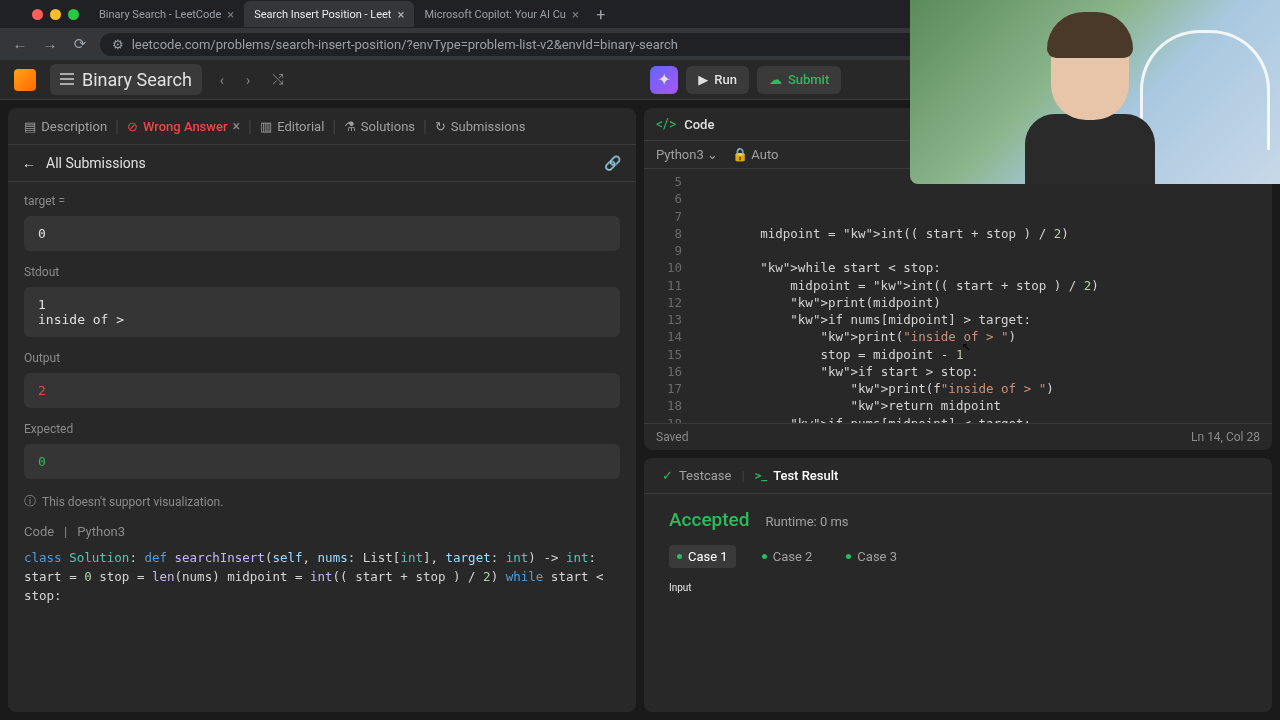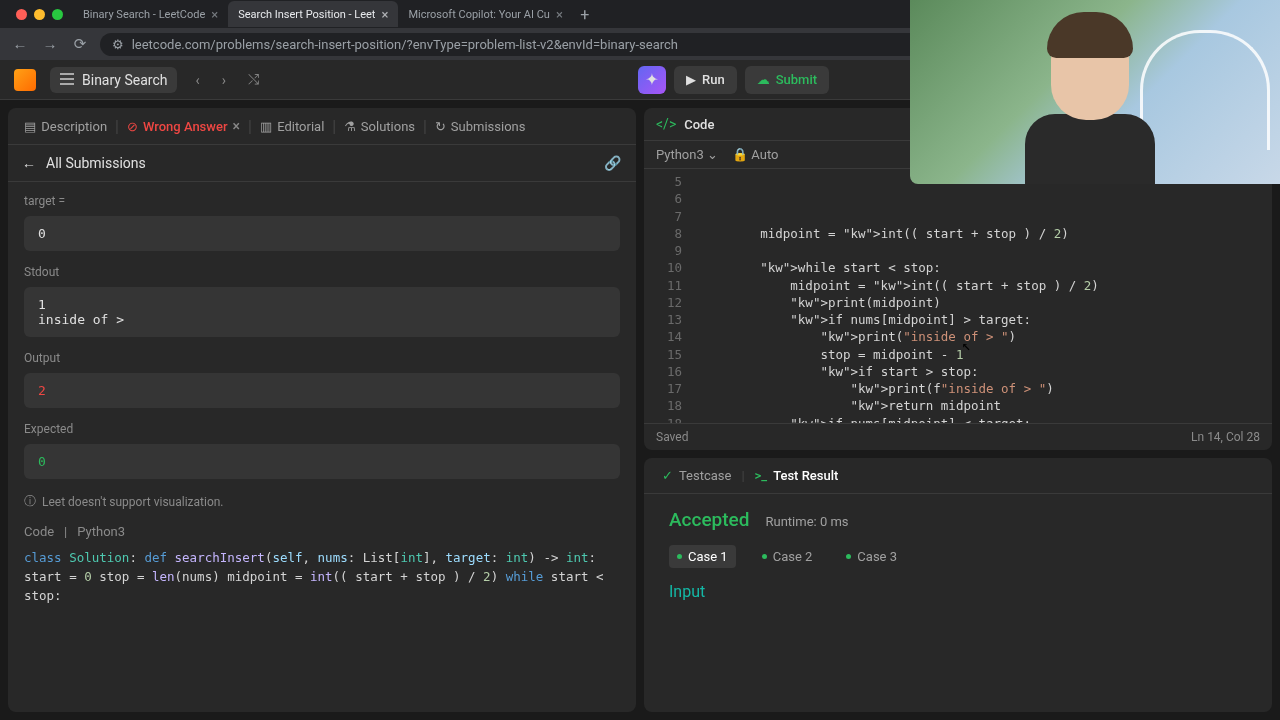--- a/index.html
+++ b/index.html
@@ -1,37 +1,37 @@
 <!DOCTYPE html>
 <html><head>
 <meta charset="utf-8">
 <style>
 * { margin: 0; padding: 0; box-sizing: border-box; }
 body { font-family: -apple-system, BlinkMacSystemFont, "Segoe UI", Roboto, sans-serif; background: #1a1a1a; color: #e0e0e0; width: 1280px; height: 720px; overflow: hidden; position: relative; }
 
 
 .browser-chrome { height: 60px; background: #2a2b2d; }
-.tab-strip { height: 28px; background: #202124; display: flex; align-items: center; padding-left: 6px; }
+.tab-strip { height: 28px; background: #202124; display: flex; align-items: center; padding-left: 22px; }
 .traffic-lights { display: flex; gap: 7px; padding: 0 10px; }
 .traffic-light { width: 11px; height: 11px; border-radius: 50%; }
 .tl-red { background: #ff5f57; }
 .tl-yellow { background: #febc2e; }
 .tl-green { background: #28c840; }
 .browser-tab { height: 26px; padding: 0 10px; display: flex; align-items: center; font-size: 11px; color: #9aa0a6; gap: 6px; border-radius: 6px 6px 0 0; max-width: 190px; }
 .browser-tab.active { background: #35363a; color: #e8eaed; }
 .tab-close { font-size: 13px; opacity: 0.7; }
 .new-tab { width: 24px; text-align: center; color: #9aa0a6; font-size: 16px; }
 .url-bar-row { height: 32px; display: flex; align-items: center; padding: 0 10px; gap: 10px; background: #35363a; }
 .nav-btn { width: 20px; height: 20px; display: flex; align-items: center; justify-content: center; color: #9aa0a6; font-size: 15px; }
 .url-field { flex: 1; background: #202124; border-radius: 14px; padding: 4px 12px; font-size: 13px; color: #9aa0a6; display: flex; align-items: center; gap: 8px; }
 
 
 .app-header { height: 40px; background: #282828; display: flex; align-items: center; padding: 0 14px; gap: 14px; border-bottom: 1px solid #3a3a3a; }
 .lc-logo { width: 22px; height: 22px; background: linear-gradient(135deg, #ffa116, #ff6b00); border-radius: 4px; }
-.playlist-chip { display: flex; align-items: center; gap: 8px; background: #3a3a3a; padding: 5px 10px; border-radius: 6px; font-size: 14px; }
+.playlist-chip { display: flex; align-items: center; gap: 8px; background: #3a3a3a; padding: 5px 10px; border-radius: 6px; font-size: 18px; }
 .playlist-chip .list-icon { width: 14px; height: 14px; background: repeating-linear-gradient(to bottom, #aaa 0, #aaa 2px, transparent 2px, transparent 5px); }
 .nav-arrow { color: #888; font-size: 14px; padding: 4px; }
 .header-center { flex: 1; display: flex; justify-content: center; gap: 8px; }
 .run-btn, .submit-btn { display: flex; align-items: center; gap: 6px; padding: 6px 12px; border-radius: 6px; font-size: 13px; font-weight: 500; }
 .run-btn { background: #3a3a3a; color: #e0e0e0; }
 .submit-btn { background: #3a3a3a; color: #2cbb5d; }
 .ai-btn { width: 28px; height: 28px; background: linear-gradient(135deg, #6366f1, #a855f7); border-radius: 6px; display: flex; align-items: center; justify-content: center; }
 .header-right { display: flex; gap: 6px; }
 .icon-btn { width: 28px; height: 28px; background: #3a3a3a; border-radius: 6px; display: flex; align-items: center; justify-content: center; font-size: 14px; color: #aaa; }
 
@@ -80,21 +80,21 @@
 .check-icon { color: #2cbb5d; }
 .result-body { padding: 14px 25px; flex: 1; overflow: auto; }
 .accepted-row { display: flex; align-items: baseline; gap: 16px; margin-bottom: 14px; }
 .accepted-text { color: #2cbb5d; font-size: 19px; font-weight: 500; }
 .runtime-text { color: #a0a0a0; font-size: 13px; }
 .case-tabs { display: flex; gap: 18px; font-size: 13px; margin-bottom: 14px; }
 .case-tab { display: flex; align-items: center; gap: 6px; color: #a0a0a0; padding: 4px 8px; border-radius: 4px; }
 .case-tab.active { color: #fff; background: #3a3a3a; }
 .case-dot { width: 5px; height: 5px; border-radius: 50%; background: #2cbb5d; }
 .input-section { }
-.input-label { color: #14b8a6; font-size: 16px; margin-bottom: 6px; }
+.input-label { color: #e5e5e5; font-size: 10px; margin-bottom: 6px; }
 .input-box { background: #353535; border-radius: 6px; padding: 10px 14px; font-family: Menlo, monospace; font-size: 13px; }
 .input-box .var { color: #8a8a8a; font-size: 11px; display: block; margin-bottom: 4px; }
 
 
 .webcam { position: absolute; top: 0; right: 0; width: 370px; height: 184px; background: linear-gradient(135deg, #5b8a5b 0%, #8bb58b 40%, #a8c8e0 60%, #c8d8e8 100%); border-radius: 0 0 0 8px; overflow: hidden; }
 .person { position: absolute; left: 110px; top: 20px; width: 140px; height: 164px; }
 .head { width: 78px; height: 100px; background: #e8c5a8; border-radius: 40px 40px 36px 36px; margin: 0 auto; position: relative; }
 .hair { position: absolute; top: -8px; left: -4px; right: -4px; height: 46px; background: #4a3828; border-radius: 40px 40px 10px 10px; }
 .torso { width: 130px; height: 70px; background: #2a2a2a; border-radius: 30px 30px 0 0; margin: -6px auto 0; }
 .building { position: absolute; right: 10px; top: 30px; width: 130px; height: 120px; border: 3px solid #fff; border-radius: 60px 60px 0 0; border-bottom: none; opacity: 0.85; }
@@ -210,21 +210,21 @@
         <div class="data-box"><span>0</span></div>
         <div class="section-label">Stdout</div>
         <div class="data-box"><span style="white-space:pre">1
 inside of &gt;</span></div>
         <div class="section-label">Output</div>
         <div class="data-box"><span class="output-val">2</span></div>
         <div class="section-label">Expected</div>
         <div class="data-box"><span class="expected-val">0</span></div>
         <div class="viz-note">
             <span>ⓘ</span>
-            <span>Leet doesn't support visualization.</span>
+            <span>This doesn't support visualization.</span>
           </div>
         <div class="code-lang-row">
           <span>Code</span>
           <span>|</span>
           <span>Python3</span>
         </div>
         <div class="mini-code"><span class="kw">class</span> <span class="cls">Solution</span>:
     <span class="kw">def</span> <span class="fn">searchInsert</span>(<span class="param">self</span>, <span class="param">nums</span>: List[<span class="cls">int</span>], <span class="param">target</span>: <span class="cls">int</span>) -&gt; <span class="cls">int</span>:
         start = <span class="num">0</span>
         stop = <span class="fn">len</span>(nums)

